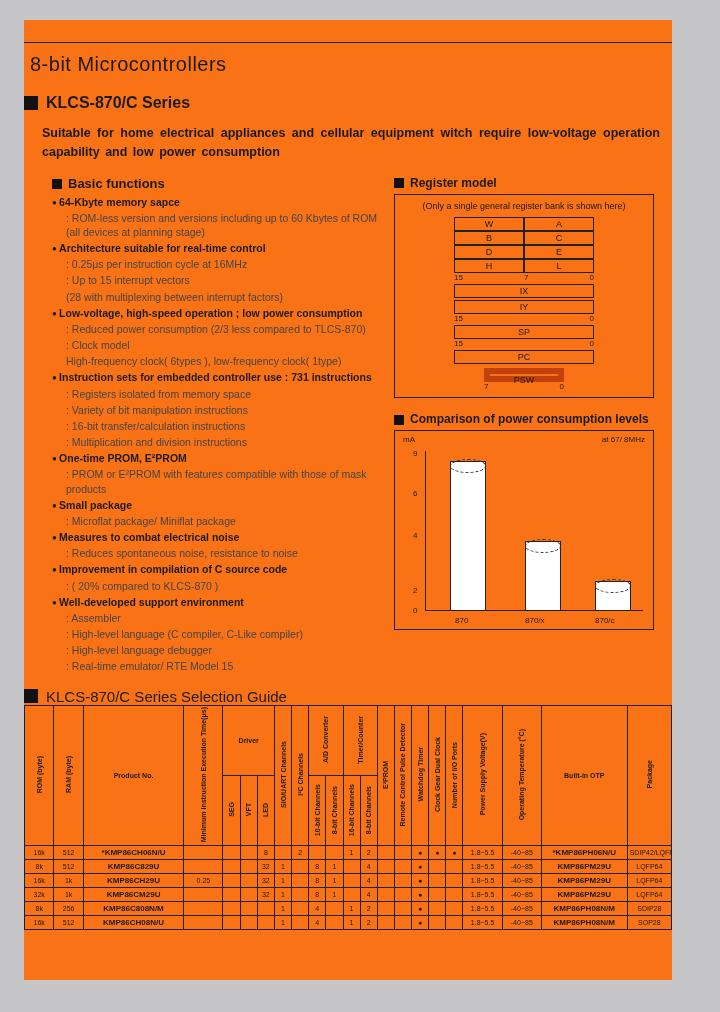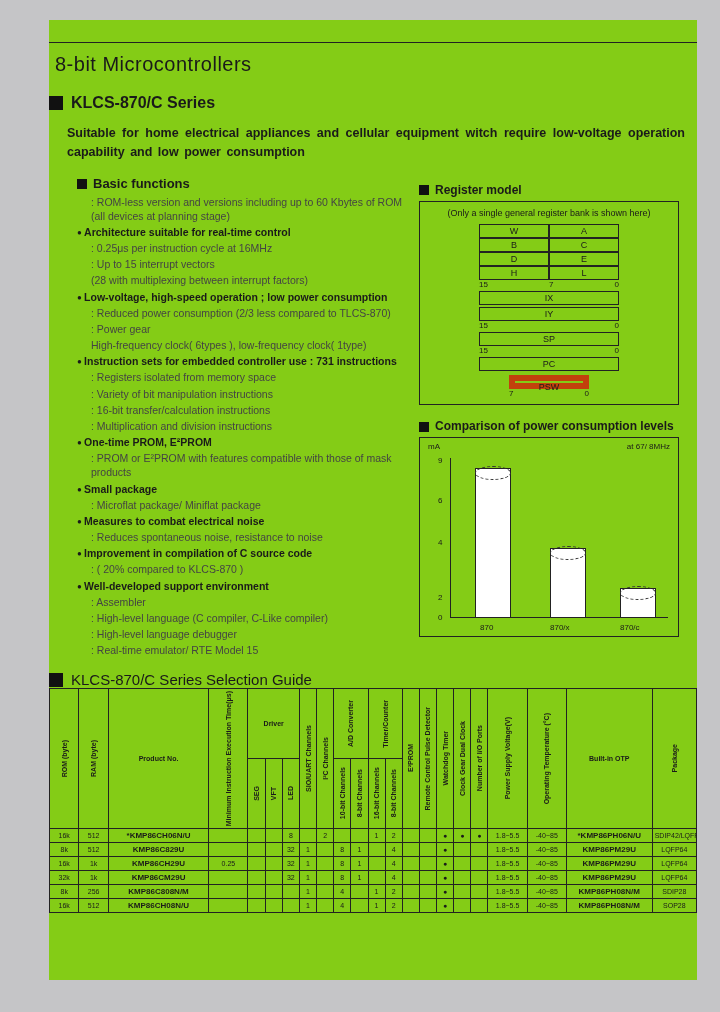--- a/index.html
+++ b/index.html
@@ -6,35 +6,35 @@
   body {
     background: #c5c5c7;
     width: 720px;
     height: 1012px;
     font-family: Arial, sans-serif;
     color: #1a1a1a;
     position: relative;
   }
   .page {
     position: absolute;
-    left: 49px; top: 20px;
+    left: 24px; top: 20px;
     width: 648px;
     height: 960px;
-    background: #84cc16;
+    background: #f97316;
   }
   .hr-top { border-top: 1.5px solid #222; width: 100%; margin-top: 22px; }
   .page-title { font-size: 20px; letter-spacing: 0.5px; margin: 10px 0 0 6px; font-weight: 400; }
   .series-head { margin-top: 18px; display: flex; align-items: center; }
   .blk { width: 14px; height: 14px; background: #111; display: inline-block; margin-right: 8px; }
   .blk-sm { width: 10px; height: 10px; background: #111; display: inline-block; margin-right: 6px; vertical-align: middle; }
   .series-title { font-size: 16px; font-weight: bold; }
   .intro { font-size: 12.5px; font-weight: bold; margin: 12px 12px 0 18px; line-height: 1.5; text-align: justify; word-spacing: 2px; }
   .cols { display: flex; margin-top: 14px; }
   .left { width: 360px; padding-left: 28px; }
-  .right { width: 260px; margin-left: 10px; margin-top: 7px; }
+  .right { width: 260px; margin-left: 10px; }
   .sect-h { font-size: 13px; font-weight: bold; margin-bottom: 4px; }
   .sect-h-r { font-size: 12px; font-weight: bold; margin-bottom: 4px; }
   .bull { list-style: none; font-size: 10.5px; line-height: 1.35; }
   .bull > li { margin-top: 2px; }
   .bull > li.main { font-weight: bold; padding-left: 10px; text-indent: -10px; }
   .bull > li.main::before { content: "● "; font-size: 8px; vertical-align: 1px; }
   .bull > li.sub { padding-left: 14px; color: #444; font-weight: 400; }
   .reg-box { border: 1px solid #222; padding: 6px 8px; font-size: 9px; }
   .reg-note { text-align: center; font-size: 9px; margin-bottom: 6px; line-height: 1.2; }
   .reg-table { width: 140px; margin: 0 auto; }
@@ -85,28 +85,29 @@
   </div>
 
   <p class="intro">Suitable for home electrical appliances and cellular equipment witch require low-voltage operation capability and low power consumption</p>
 
   <div class="cols">
     <div class="left">
       <div class="sect-h">
         <span class="blk-sm"></span><span>Basic functions</span>
       </div>
       <ul class="bull">
+        <li class="main">64-Kbyte memory sapce</li>
         <li class="sub">: ROM-less version and versions including up to 60 Kbytes of ROM (all devices at planning stage)</li>
         <li class="main">Architecture suitable for real-time control</li>
         <li class="sub">: 0.25μs per instruction cycle at 16MHz</li>
         <li class="sub">: Up to 15 interrupt vectors</li>
         <li class="sub">(28 with multiplexing between interrupt factors)</li>
         <li class="main">Low-voltage, high-speed operation ; low power consumption</li>
         <li class="sub">: Reduced power consumption (2/3 less compared to TLCS-870)</li>
-        <li class="sub">: Power gear</li>
+        <li class="sub">: Clock model</li>
         <li class="sub">High-frequency clock( 6types ), low-frequency clock( 1type)</li>
         <li class="main">Instruction sets for embedded controller use : 731 instructions</li>
         <li class="sub">: Registers isolated from memory space</li>
         <li class="sub">: Variety of bit manipulation instructions</li>
         <li class="sub">: 16-bit transfer/calculation instructions</li>
         <li class="sub">: Multiplication and division instructions</li>
         <li class="main">One-time PROM, E²PROM</li>
         <li class="sub">: PROM or E²PROM with features compatible with those of mask products</li>
         <li class="main">Small package</li>
         <li class="sub">: Microflat package/ Miniflat package</li>

